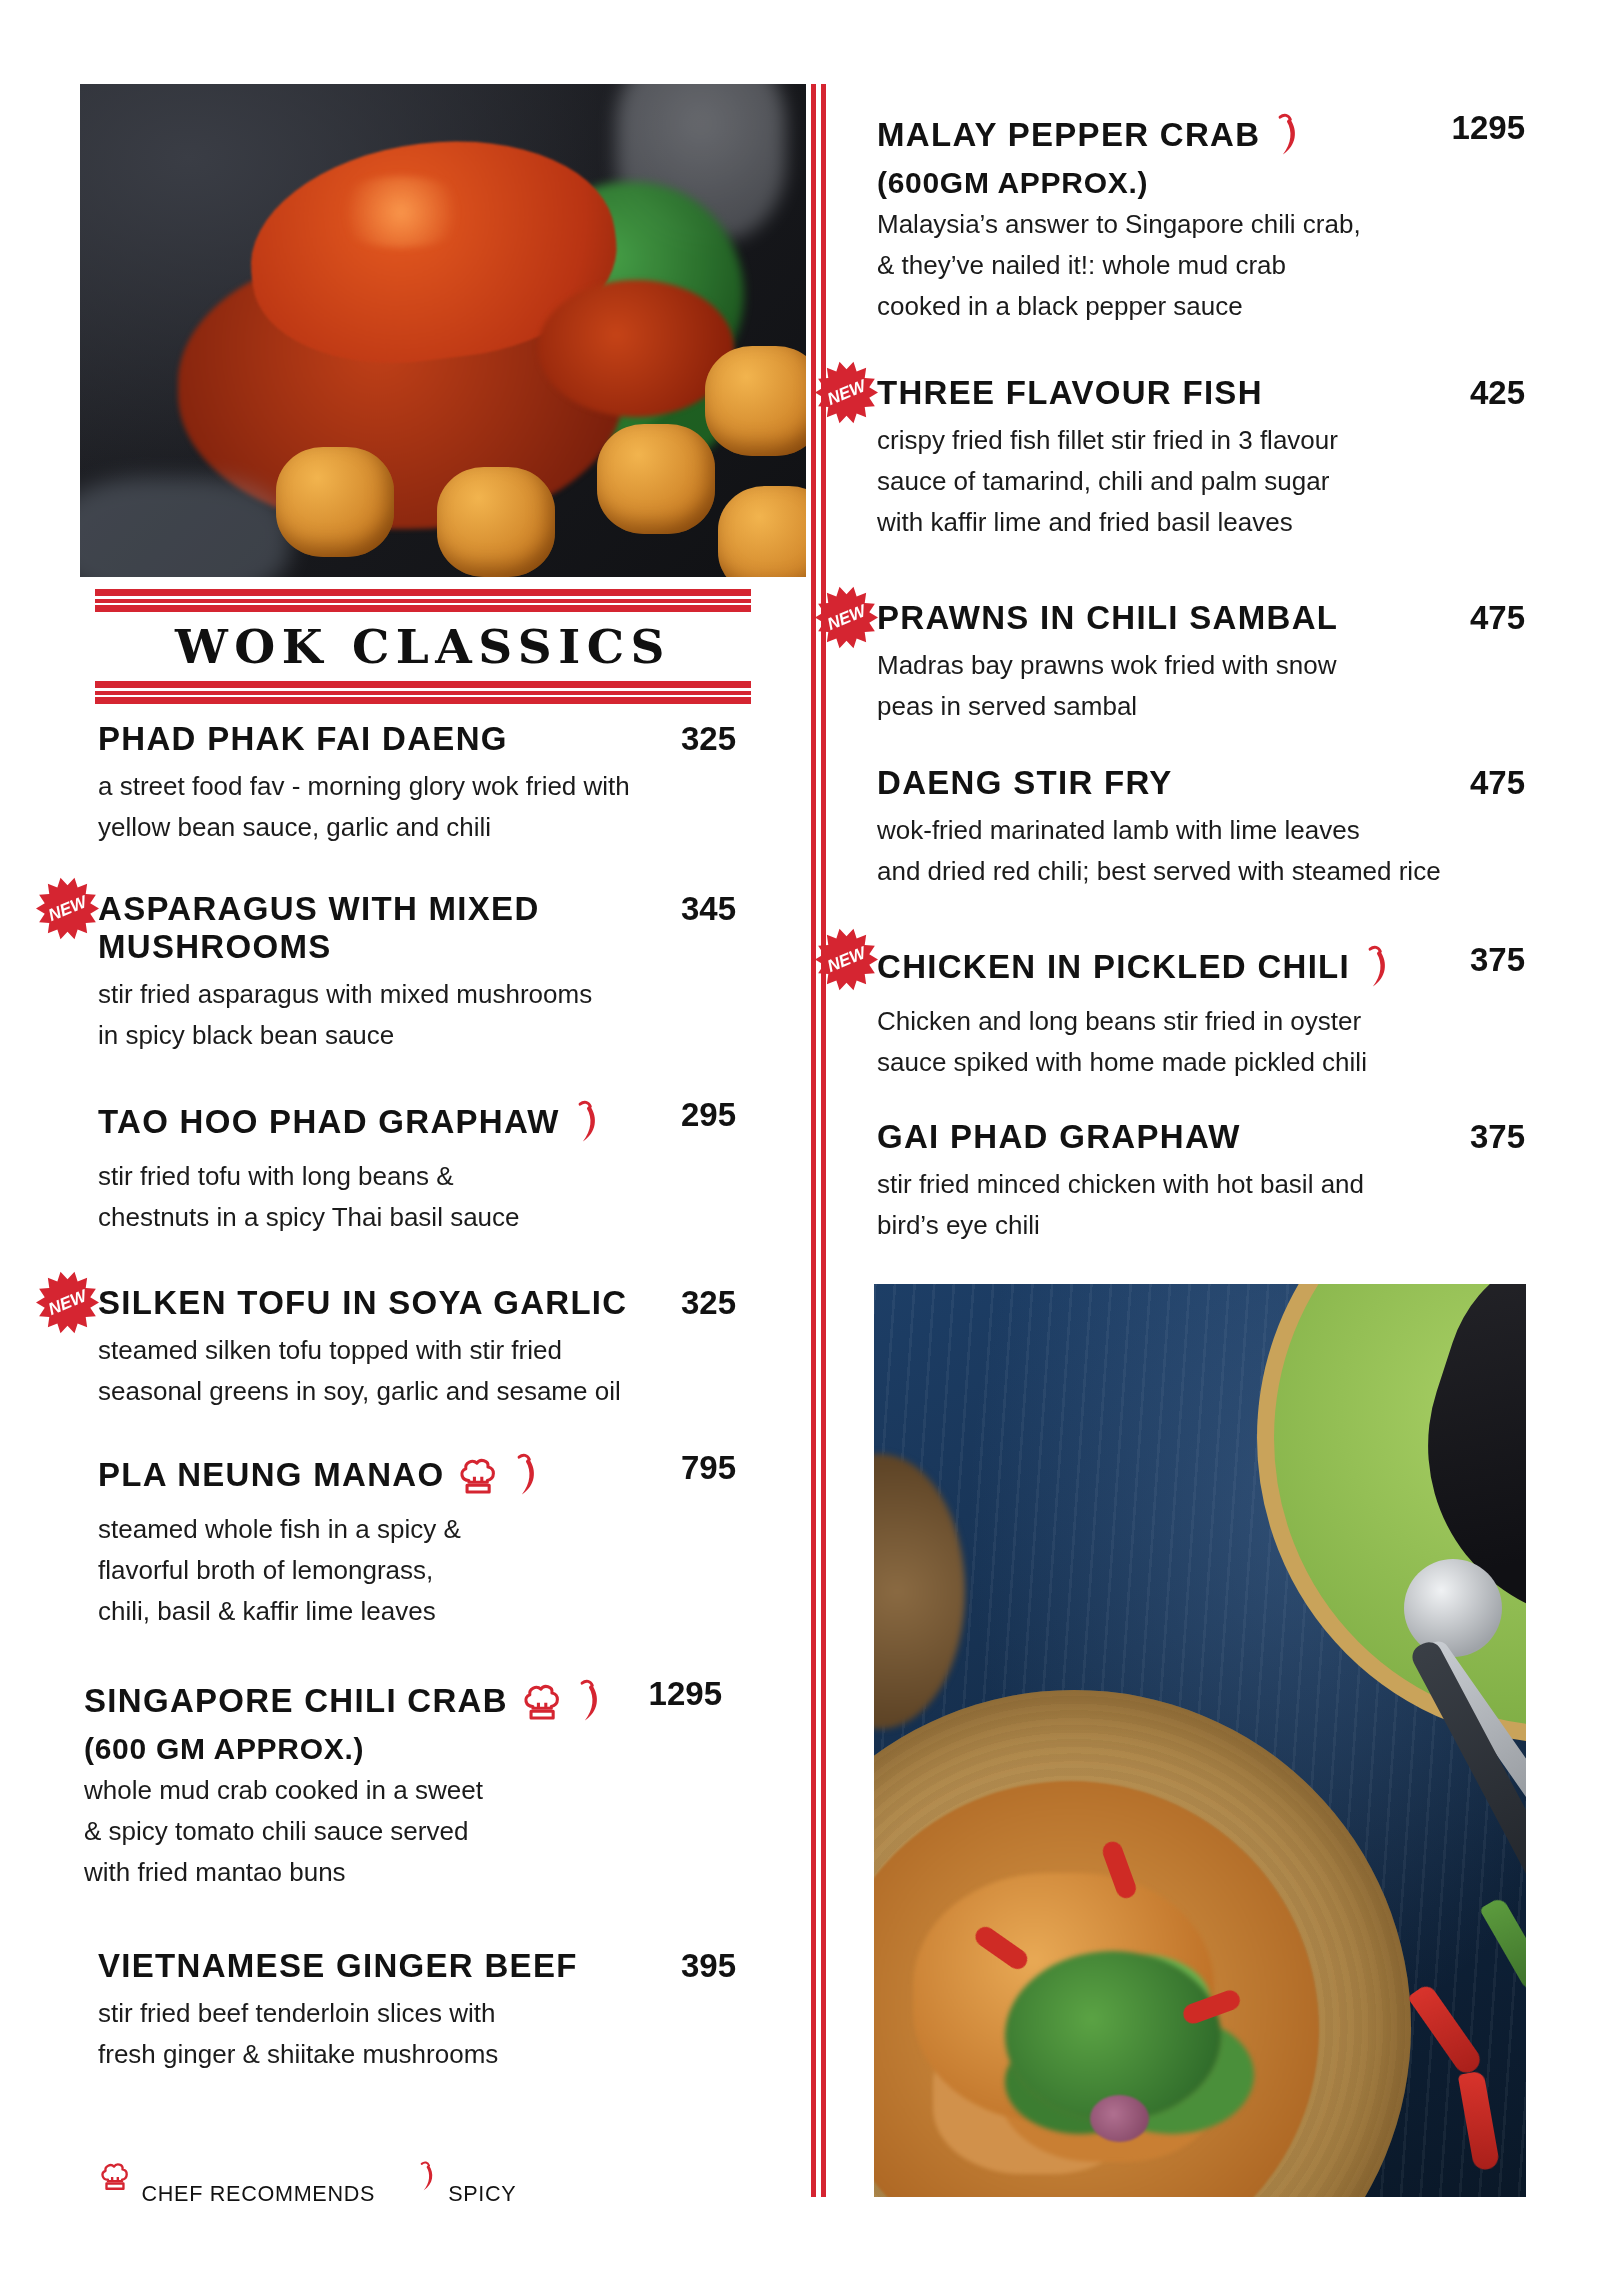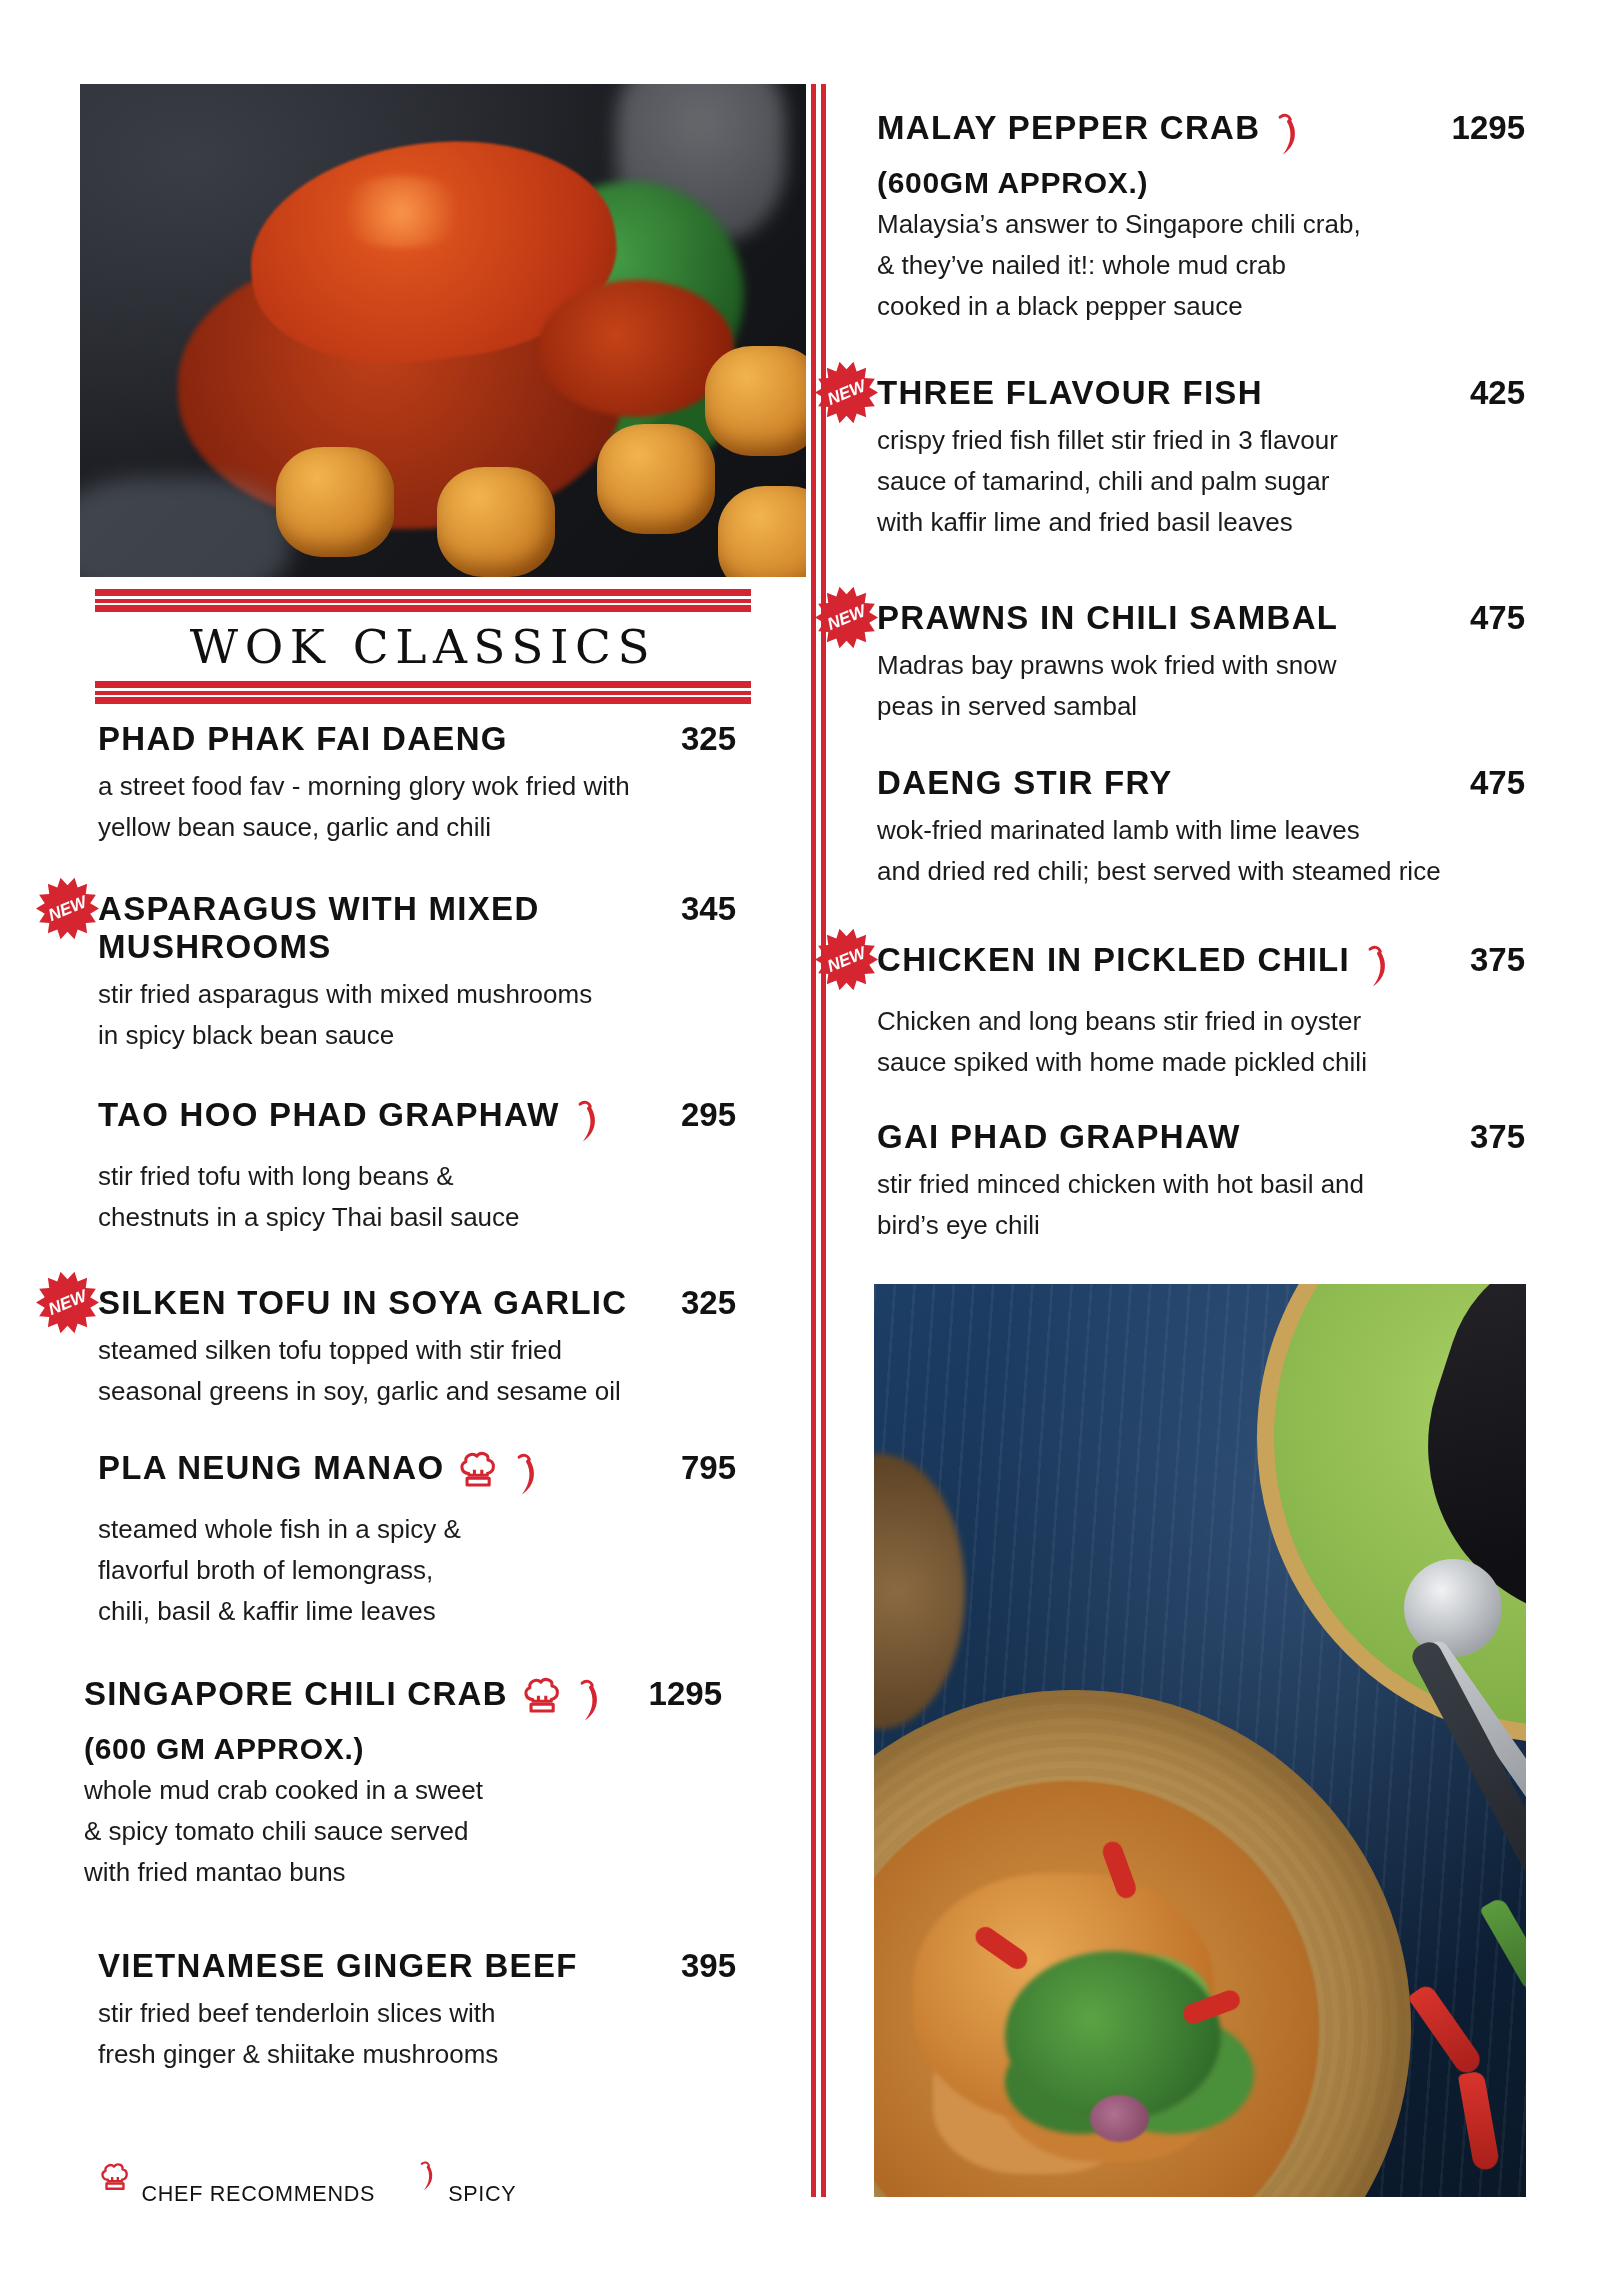--- a/index.html
+++ b/index.html
@@ -9,26 +9,26 @@
   }
   
   .vline { position:absolute; width:4.6px; background:#d52531; }
   .rule3 { position:absolute; left:95px; width:656px; }
   .rule3 .b1 { height:7.2px; background:#d52531; }
   .rule3 .b2 { height:3.9px;  background:#d52531; margin-top:2.6px; }
   .rule3 .b3 { height:6.5px; background:#d52531; margin-top:2.6px; }
   
   .section-title {
     position:absolute; left:95px; top:619px; width:656px; text-align:center;
-    font-size:47px; font-weight:400; letter-spacing:6.5px; color:#101010;
+    font-size:47px; font-weight:700; letter-spacing:6.5px; color:#101010;
     font-family:"DejaVu Serif", serif;
   }
   
   .item { position:absolute; color:#121212; }
-  .trow { display:flex; align-items:flex-start; gap:11.8px; padding-right:105px; }
+  .trow { display:flex; align-items:center; gap:11.8px; padding-right:105px; }
   .t  { font-size:33px; line-height:38px; font-weight:800; letter-spacing:1.3px; white-space:nowrap; }
   .p  { position:absolute; right:0; top:0; font-size:33px; line-height:38px; font-weight:800; }
   .sub{ font-size:30px; line-height:43px; font-weight:800; letter-spacing:0.7px; }
   .d  { font-size:26px; line-height:41px; font-weight:400; color:#1b1b1b; white-space:nowrap; }
   .d.first { margin-top:7.9px; }
   .badge { position:absolute; left:-62px; top:-13px; width:63px; height:63px; }
   .badge text { fill:#ffffff; font-size:27px; font-weight:bold; font-style:italic; font-family:"Liberation Sans", sans-serif; }
   .ic { flex:0 0 auto; }
   
   .legend { position:absolute; left:98px; top:2145px; display:flex; align-items:center; gap:10.5px; color:#121212; }

